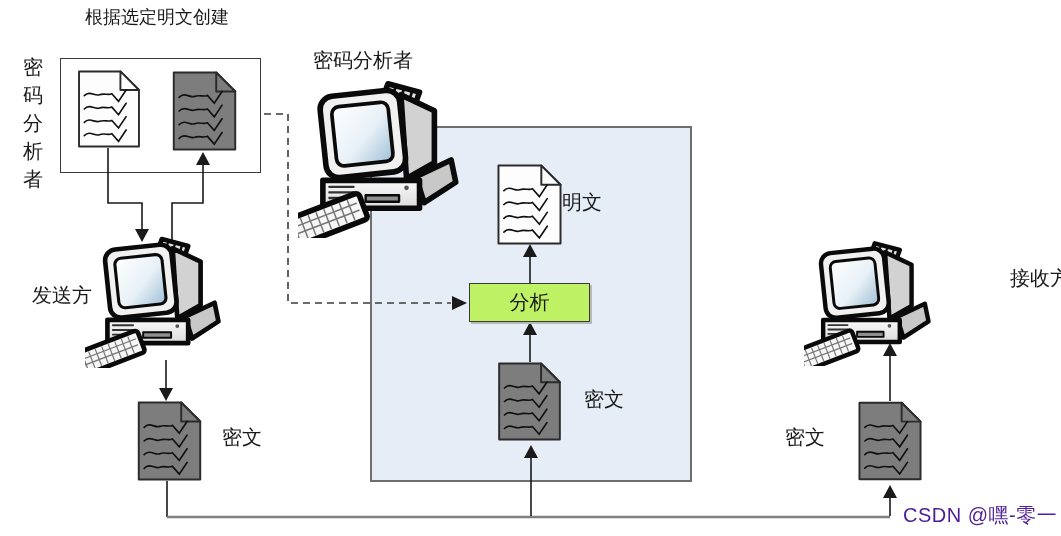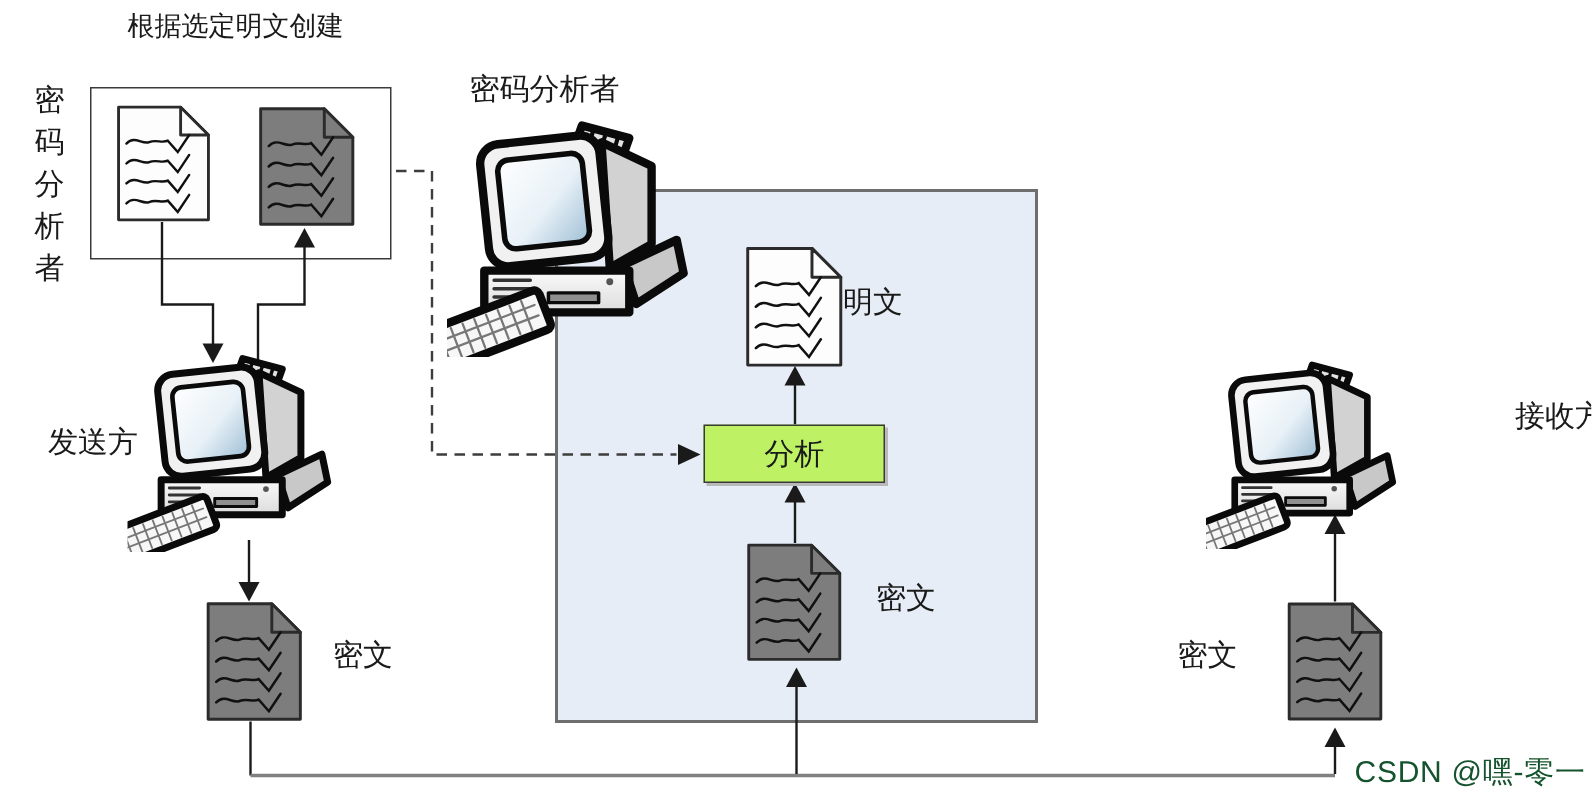--- a/index.html
+++ b/index.html
@@ -17,21 +17,21 @@
   #blue-box{left:370px;top:126px;width:322px;height:356px;background:#e7edf6;
             border:2px solid #6e6e6e;box-sizing:border-box;}
   #analysis-box{left:469px;top:283px;width:121px;height:39px;background:#bef264;
             border:1.5px solid #3a3a3a;box-sizing:border-box;box-shadow:2px 2px 0 #b9b9b9;
             display:flex;align-items:center;justify-content:center;font-size:20px;}
   svg.doc,svg.pc{position:absolute;overflow:visible;}
   .doc-white{--doc-fill:#fdfdfd;}
   .doc-gray{--doc-fill:#7d7d7d;}
   #connectors{left:0;top:0;pointer-events:none;}
   #watermark{left:903px;top:504px;font-family:"Liberation Sans","DejaVu Sans",sans-serif;
-             font-size:20px;color:#14532d;letter-spacing:.5px;}
+             font-size:20px;color:#4c1d95;letter-spacing:.5px;}
 </style>
 </head>
 <body>
 
 <div id="canvas">
 
   <svg width="0" height="0" style="position:absolute" aria-hidden="true">
     <defs>
       <linearGradient id="g-scr" x1="0" y1="0" x2="1" y2="1">
         <stop offset="0" stop-color="#ffffff"></stop>

